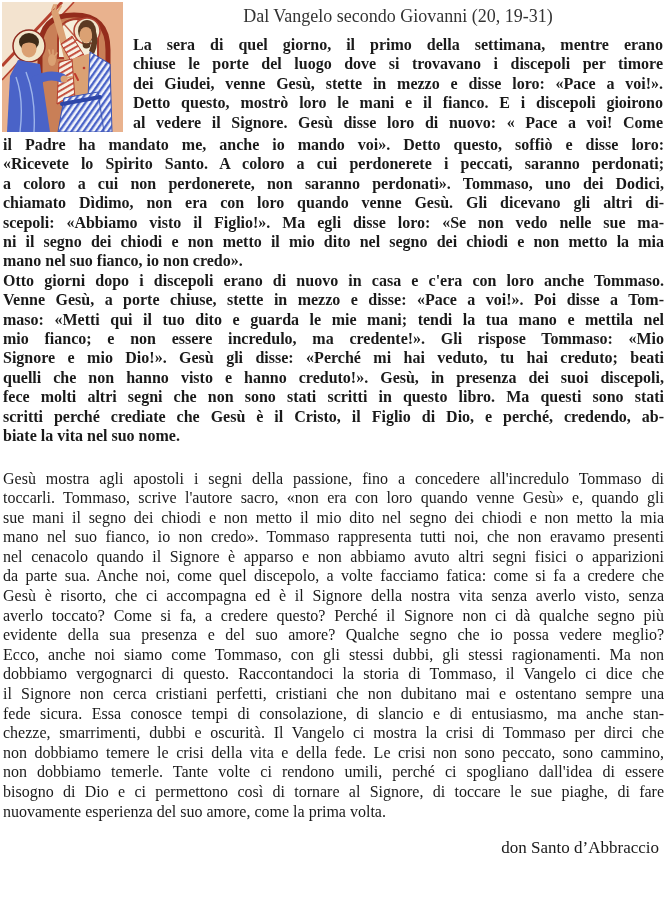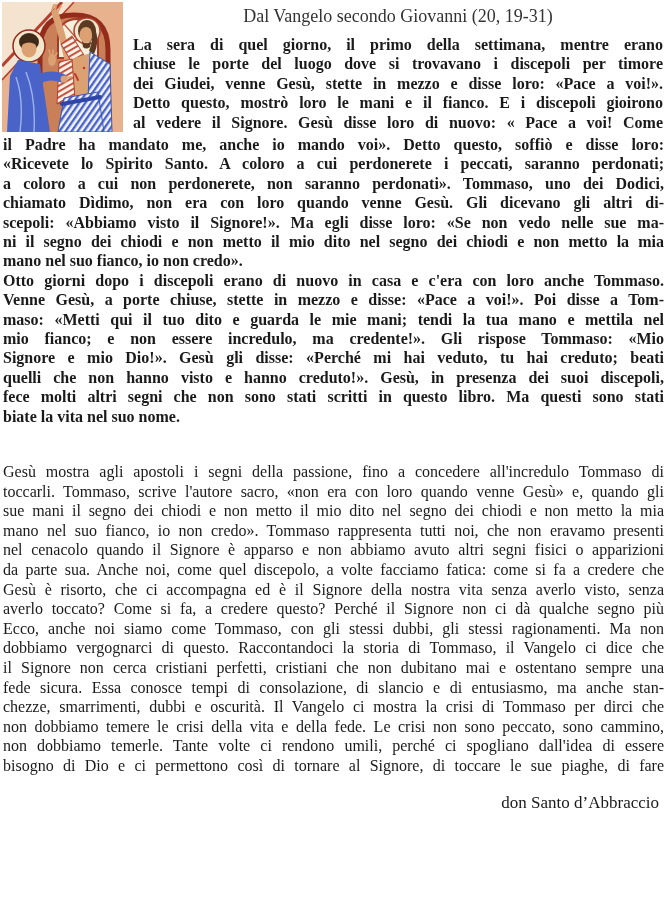--- a/index.html
+++ b/index.html
@@ -37,21 +37,21 @@
   .gospel { font-weight: bold; }
   .tline {
     text-align: justify;
     text-align-last: justify;
     white-space: normal;
   }
   .plain-last { text-align-last: left; }
   .gospel .tline { font-size: 16px; line-height: 19.4px; }
   .gospel-full { margin: 0 3px; }
   .commentary {
-    margin: 36px 3px 0 3px;
+    margin: 23px 3px 0 3px;
   }
   .commentary .tline { font-size: 16px; line-height: 19.6px; }
   .signature {
     margin: 16px 8px 0 0;
     text-align: right;
     font-size: 17px;
     line-height: 22px;
     color: #1a1a1a;
   }
 </style>
@@ -126,49 +126,52 @@
           <div class="tline">al vedere il Signore. Gesù disse loro di nuovo: « Pace a voi! Come</div>
         </div>
     </div>
   </div>
 
   <div class="gospel gospel-full">
       <div class="tline">il Padre ha mandato me, anche io mando voi». Detto questo, soffiò e disse loro:</div>
       <div class="tline">«Ricevete lo Spirito Santo. A coloro a cui perdonerete i peccati, saranno perdonati;</div>
       <div class="tline">a coloro a cui non perdonerete, non saranno perdonati». Tommaso, uno dei Dodici,</div>
       <div class="tline">chiamato Dìdimo, non era con loro quando venne Gesù. Gli dicevano gli altri di-</div>
-      <div class="tline">scepoli: «Abbiamo visto il Signore!». Ma egli disse loro: «Se non vedo nelle sue ma-</div>
+      <div class="tline">scepoli: «Abbiamo visto il Figlio!». Ma egli disse loro: «Se non vedo nelle sue ma-</div>
       <div class="tline">ni il segno dei chiodi e non metto il mio dito nel segno dei chiodi e non metto la mia</div>
       <div class="tline plain-last">mano nel suo fianco, io non credo».</div>
     </div>
   <div class="gospel gospel-full">
       <div class="tline">Otto giorni dopo i discepoli erano di nuovo in casa e c'era con loro anche Tommaso.</div>
       <div class="tline">Venne Gesù, a porte chiuse, stette in mezzo e disse: «Pace a voi!». Poi disse a Tom-</div>
       <div class="tline">maso: «Metti qui il tuo dito e guarda le mie mani; tendi la tua mano e mettila nel</div>
       <div class="tline">mio fianco; e non essere incredulo, ma credente!». Gli rispose Tommaso: «Mio</div>
       <div class="tline">Signore e mio Dio!». Gesù gli disse: «Perché mi hai veduto, tu hai creduto; beati</div>
       <div class="tline">quelli che non hanno visto e hanno creduto!». Gesù, in presenza dei suoi discepoli,</div>
       <div class="tline">fece molti altri segni che non sono stati scritti in questo libro. Ma questi sono stati</div>
+      <div class="tline">scritti perché crediate che Gesù è il Cristo, il Figlio di Dio, e perché, credendo, ab-</div>
       <div class="tline plain-last">biate la vita nel suo nome.</div>
     </div>
 
   <div class="commentary">
       <div class="tline">Gesù mostra agli apostoli i segni della passione, fino a concedere all'incredulo Tommaso di</div>
       <div class="tline">toccarli. Tommaso, scrive l'autore sacro, «non era con loro quando venne Gesù» e, quando gli</div>
       <div class="tline">sue mani il segno dei chiodi e non metto il mio dito nel segno dei chiodi e non metto la mia</div>
       <div class="tline">mano nel suo fianco, io non credo». Tommaso rappresenta tutti noi, che non eravamo presenti</div>
       <div class="tline">nel cenacolo quando il Signore è apparso e non abbiamo avuto altri segni fisici o apparizioni</div>
       <div class="tline">da parte sua. Anche noi, come quel discepolo, a volte facciamo fatica: come si fa a credere che</div>
       <div class="tline">Gesù è risorto, che ci accompagna ed è il Signore della nostra vita senza averlo visto, senza</div>
       <div class="tline">averlo toccato? Come si fa, a credere questo? Perché il Signore non ci dà qualche segno più</div>
+      <div class="tline">evidente della sua presenza e del suo amore? Qualche segno che io possa vedere meglio?</div>
       <div class="tline">Ecco, anche noi siamo come Tommaso, con gli stessi dubbi, gli stessi ragionamenti. Ma non</div>
       <div class="tline">dobbiamo vergognarci di questo. Raccontandoci la storia di Tommaso, il Vangelo ci dice che</div>
       <div class="tline">il Signore non cerca cristiani perfetti, cristiani che non dubitano mai e ostentano sempre una</div>
       <div class="tline">fede sicura. Essa conosce tempi di consolazione, di slancio e di entusiasmo, ma anche stan-</div>
       <div class="tline">chezze, smarrimenti, dubbi e oscurità. Il Vangelo ci mostra la crisi di Tommaso per dirci che</div>
       <div class="tline">non dobbiamo temere le crisi della vita e della fede. Le crisi non sono peccato, sono cammino,</div>
       <div class="tline">non dobbiamo temerle. Tante volte ci rendono umili, perché ci spogliano dall'idea di essere</div>
       <div class="tline">bisogno di Dio e ci permettono così di tornare al Signore, di toccare le sue piaghe, di fare</div>
+      <div class="tline plain-last">nuovamente esperienza del suo amore, come la prima volta.</div>
     </div>
 
   <div class="signature">don Santo d’Abbraccio</div>
 
 </div>
 
 </body></html>

